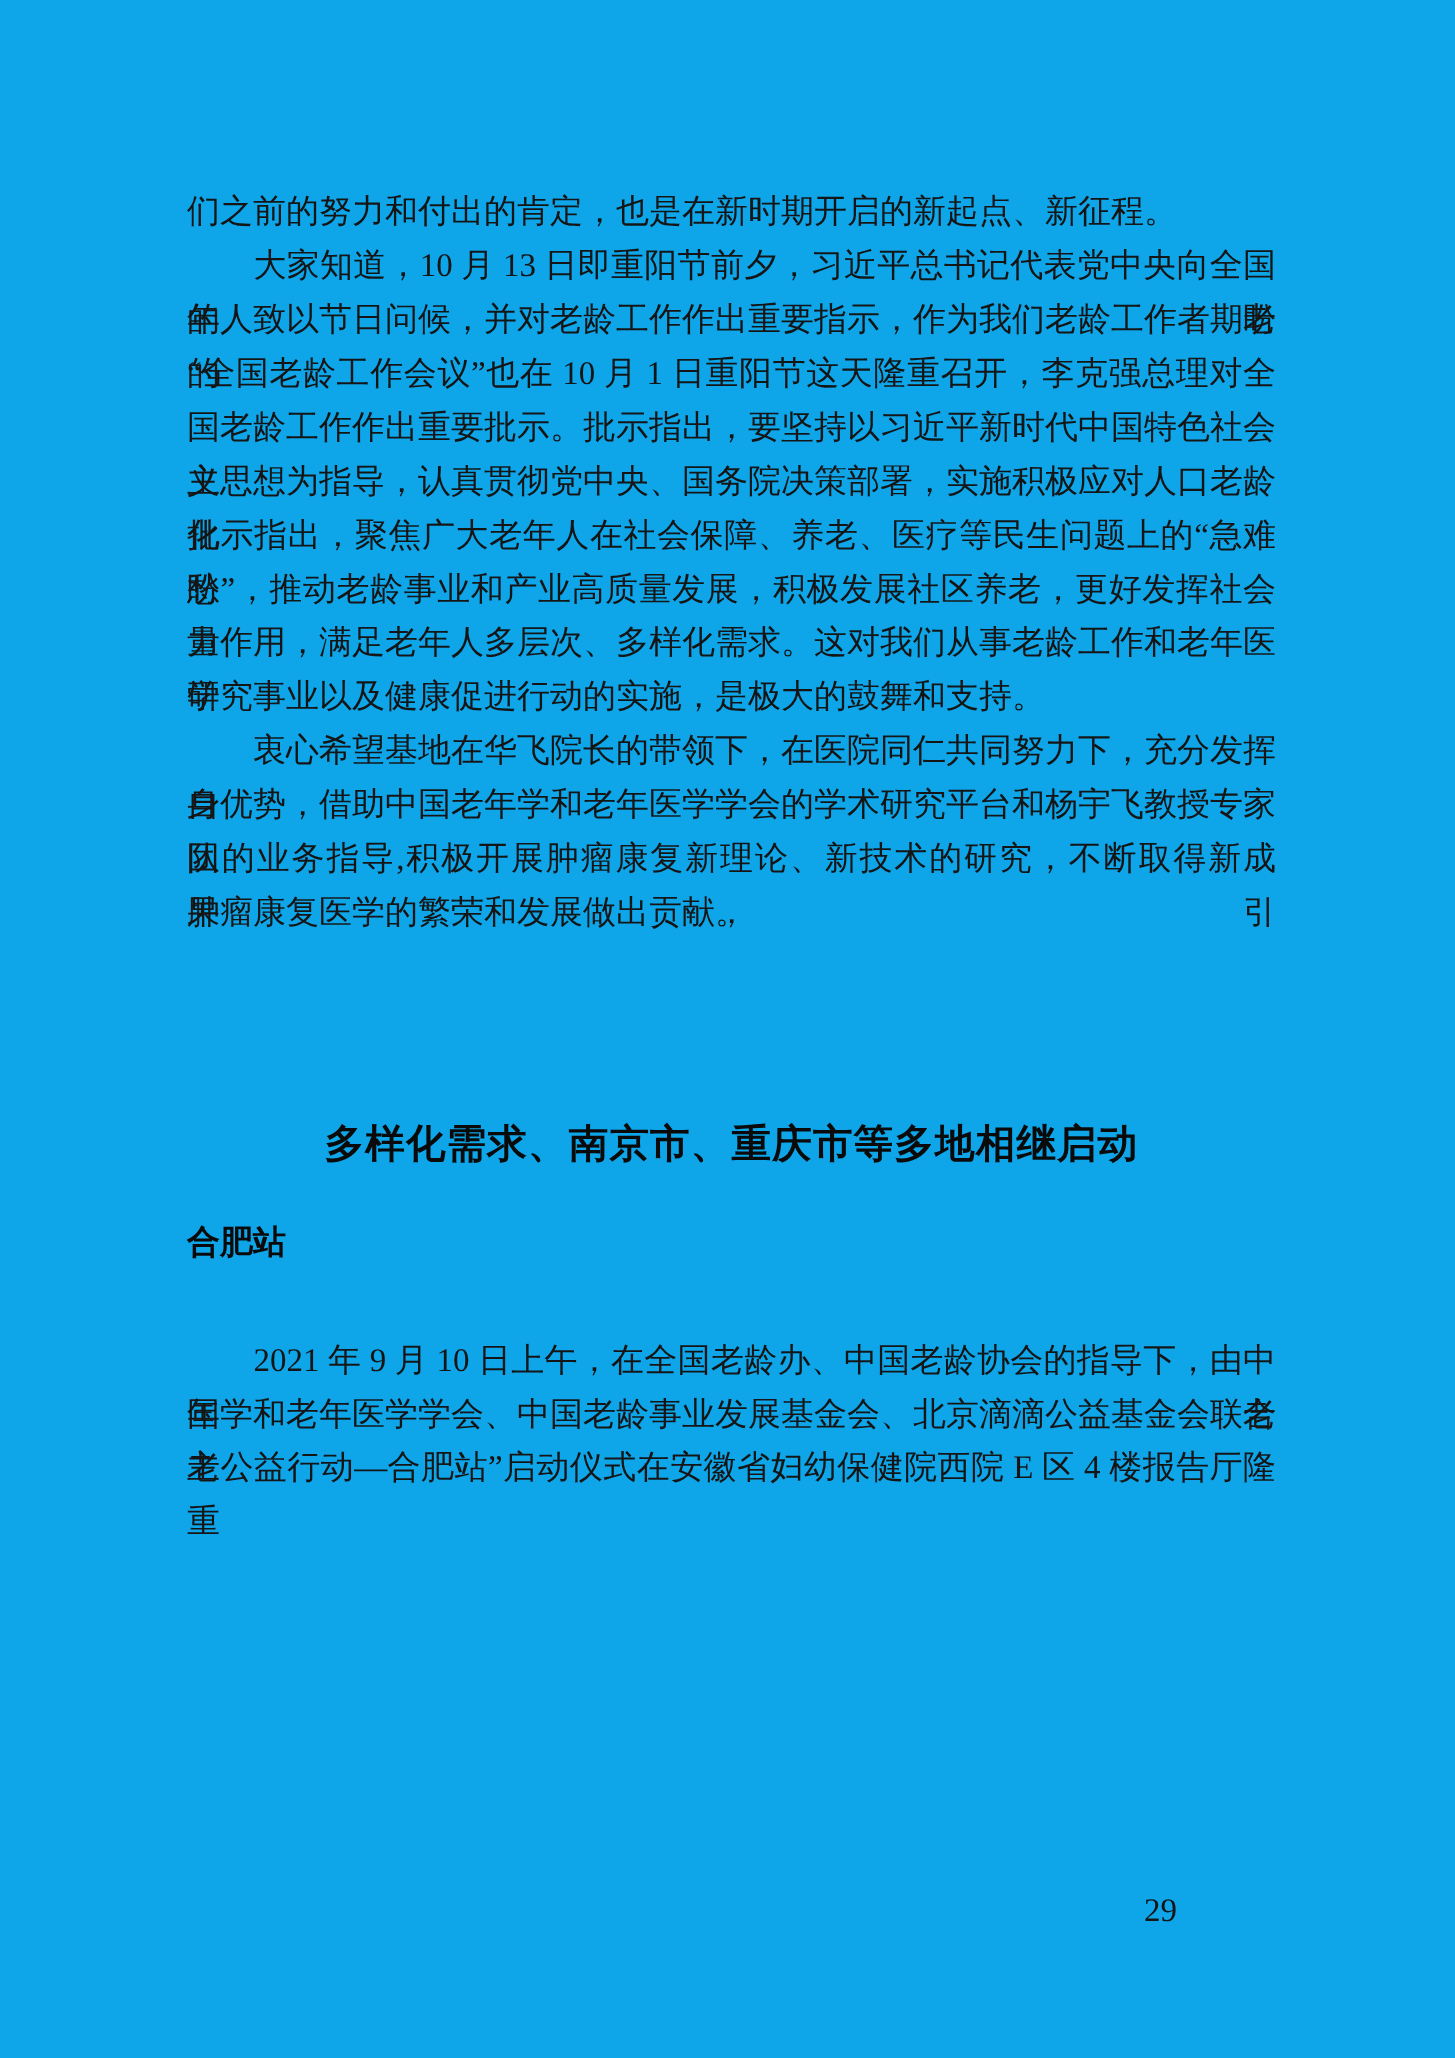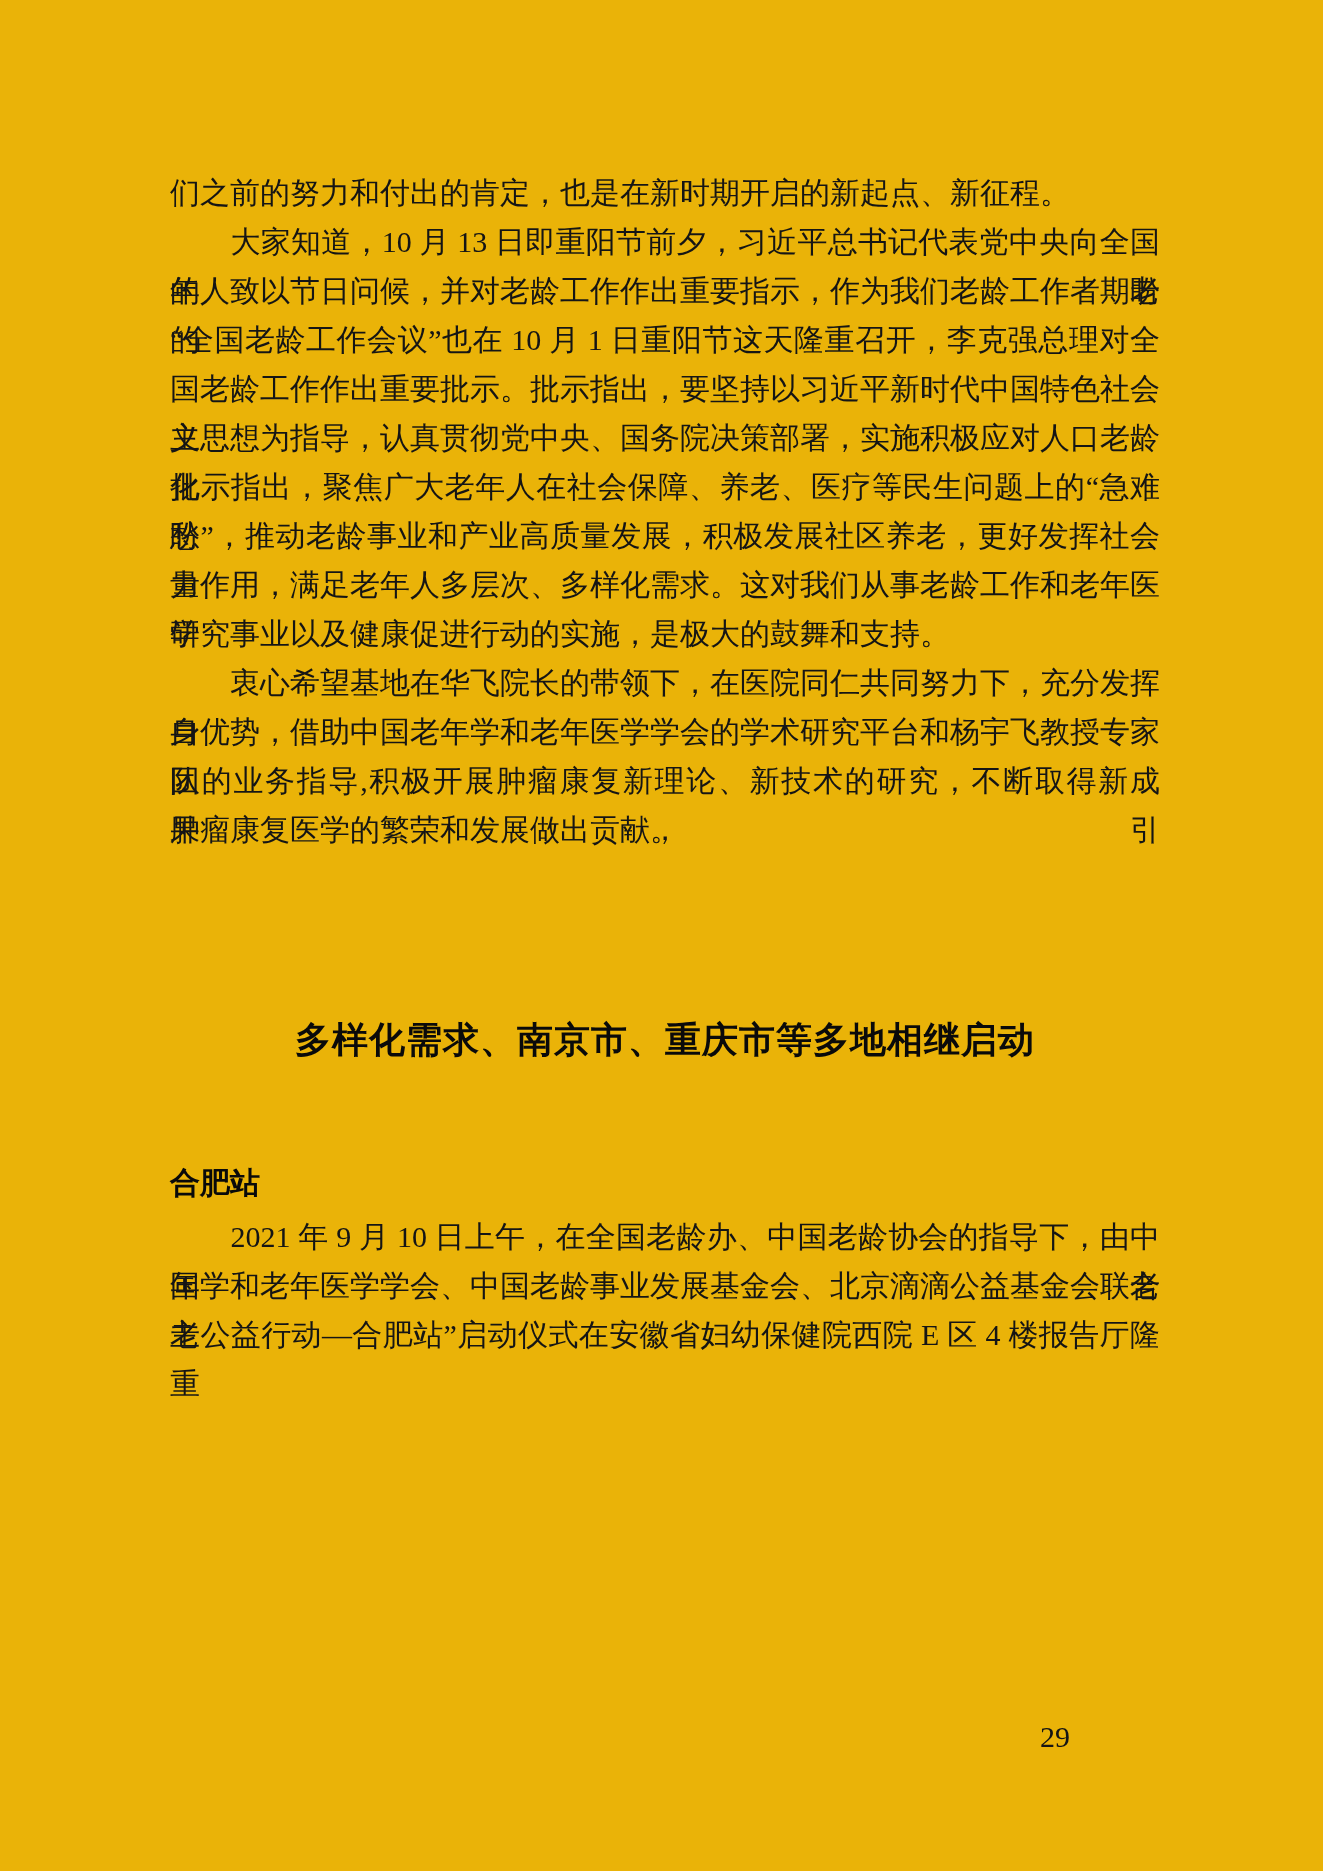--- a/index.html
+++ b/index.html
@@ -4,21 +4,21 @@
 <style>
   html, body {
     margin: 0;
     padding: 0;
     background: #ffffff;
   }
   .page {
     position: relative;
     width: 1323px;
     height: 1871px;
-    background: #eab308;
+    background: #0ea5e9;
     overflow: hidden;
     font-family: "Liberation Serif", "DejaVu Serif", serif;
     color: #151515;
   }
   .content {
     position: absolute;
     left: 170px;
     top: 168px;
     width: 990px;
   }
@@ -50,21 +50,21 @@
     font-weight: bold;
     text-align: center;
     line-height: 63px;
     font-family: "Liberation Sans", "DejaVu Sans", sans-serif;
     color: #0a0a0a;
     letter-spacing: 1px;
   }
   .section-label {
     position: absolute;
     left: 170px;
-    top: 1158px;
+    top: 1105px;
     font-size: 30px;
     font-weight: bold;
     line-height: 49px;
     font-family: "Liberation Sans", "DejaVu Sans", sans-serif;
     color: #0a0a0a;
   }
   .para3 {
     position: absolute;
     left: 170px;
     top: 1212px;

